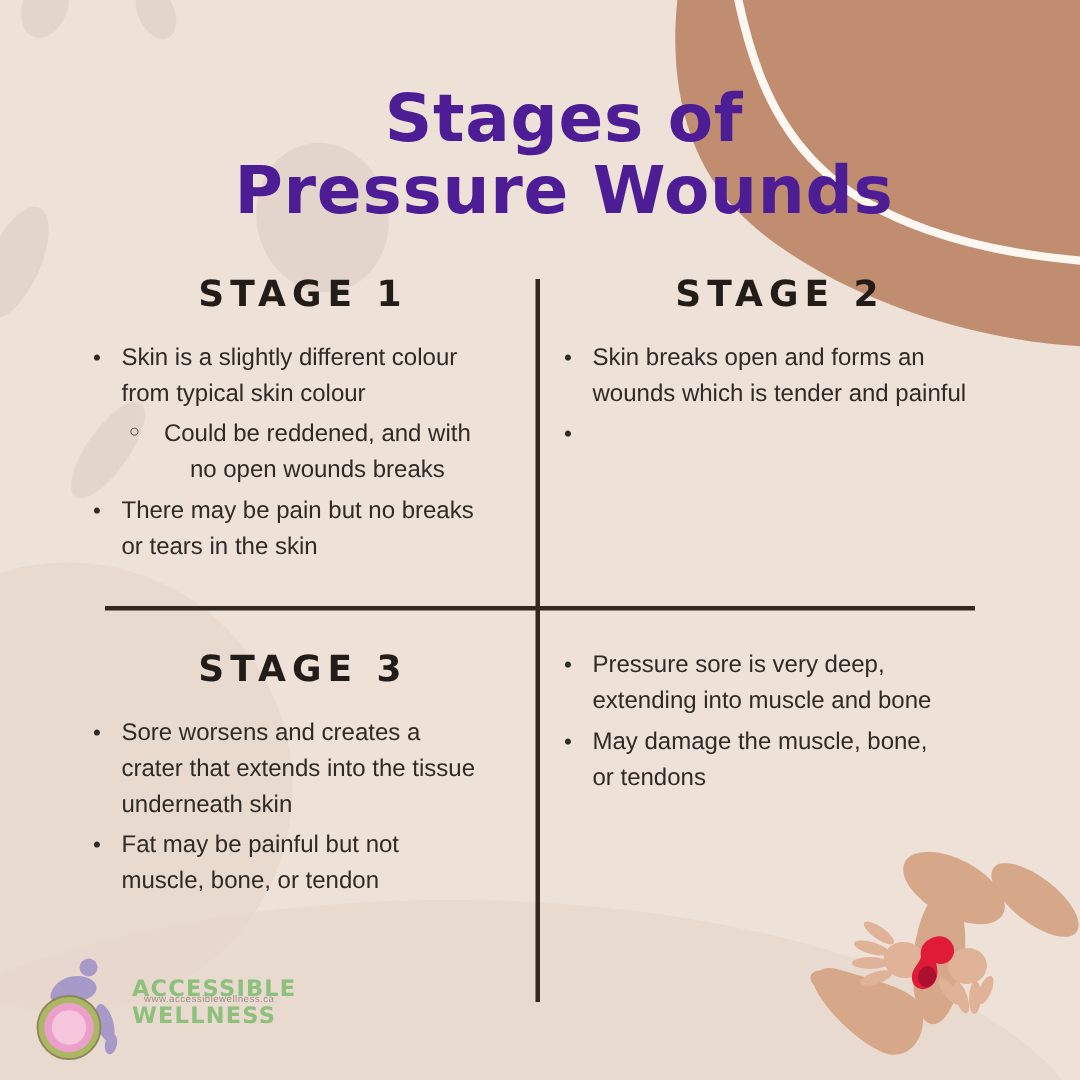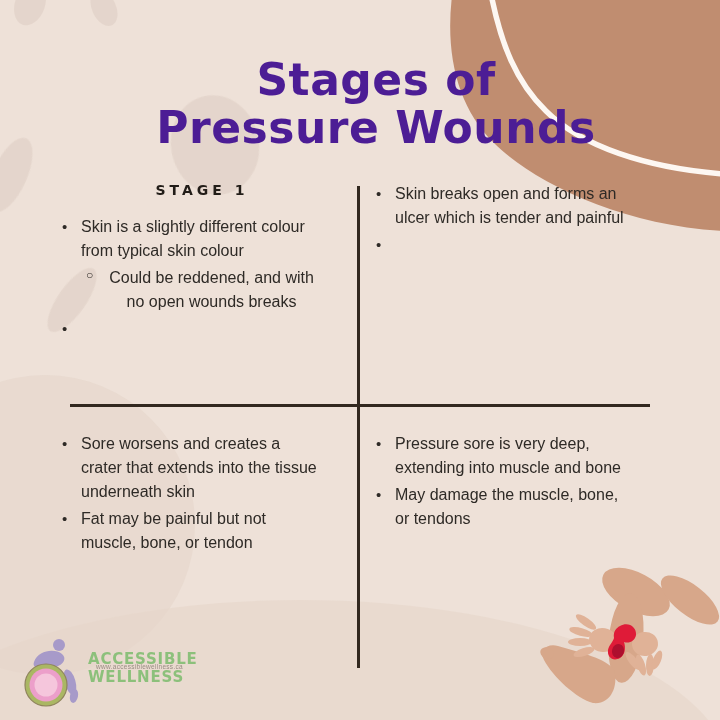--- a/index.html
+++ b/index.html
@@ -20,21 +20,21 @@
   .divider-v{position:absolute;left:357px;top:186px;width:2.5px;height:482px;background:#32281f;}
   .divider-h{position:absolute;left:70px;top:404px;width:580px;height:2.5px;background:#32281f;}
   .quad{position:absolute;}
   .q1{left:56px;top:182px;width:292px;}
   .q2{left:370px;top:182px;width:300px;}
   .q3{left:56px;top:432px;width:292px;}
   .q4{left:370px;top:432px;width:300px;}
   .stage-heading{
     margin:0 0 17px 0;text-align:center;
     font-family:"DejaVu Sans",sans-serif;
-    font-size:14px;font-weight:700;letter-spacing:4px;color:#221d18;
+    font-size:24px;font-weight:700;letter-spacing:4px;color:#221d18;
   }
   ul.bullets{list-style:none;margin:0;padding:0 0 0 6px;}
   ul.bullets li{display:flex;align-items:flex-start;gap:9px;margin:0 0 3px 0;
     font-size:16px;line-height:1.5;color:#2e2a26;}
   .mark{flex:none;width:10px;font-size:15px;line-height:1.55;color:#2e2a26;}
   .txt{white-space:pre-line;}
   li.sub{display:block;text-align:center;padding-left:24px;margin-top:-1px;}
   li.sub .mark2{font-size:12px;vertical-align:1px;margin-right:7px;color:#2e2a26;}
   .brand-footer{position:absolute;left:22px;top:634px;width:230px;height:80px;}
   .logo-svg{position:absolute;left:0;top:2px;width:64px;height:74px;}
@@ -88,38 +88,42 @@
         <span class="txt">Skin is a slightly different colour
 from typical skin colour</span>
       </li>
       <li class="sub">
         <span class="mark2">○</span>
           <span class="txt">Could be reddened, and with
 no open wounds breaks</span>
       </li>
       <li>
         <span class="mark">•</span>
+        <span class="txt">There may be pain but no breaks
+or tears in the skin</span>
       </li>
     </ul>
   </section>
 
   <section class="quad q2">
+    <h2 class="stage-heading">STAGE 2</h2>
     <ul class="bullets">
       <li>
         <span class="mark">•</span>
         <span class="txt">Skin breaks open and forms an
-ulcer which is tender and painful</span>
+wounds which is tender and painful</span>
       </li>
       <li>
         <span class="mark">•</span>
       </li>
     </ul>
   </section>
 
   <section class="quad q3">
+    <h2 class="stage-heading">STAGE 3</h2>
     <ul class="bullets">
       <li>
         <span class="mark">•</span>
         <span class="txt">Sore worsens and creates a
 crater that extends into the tissue
 underneath skin</span>
       </li>
       <li>
         <span class="mark">•</span>
         <span class="txt">Fat may be painful but not

